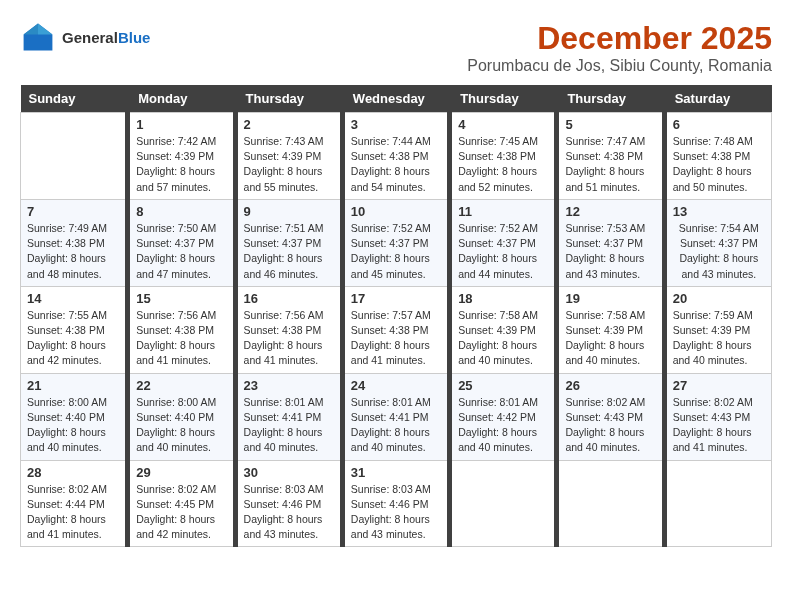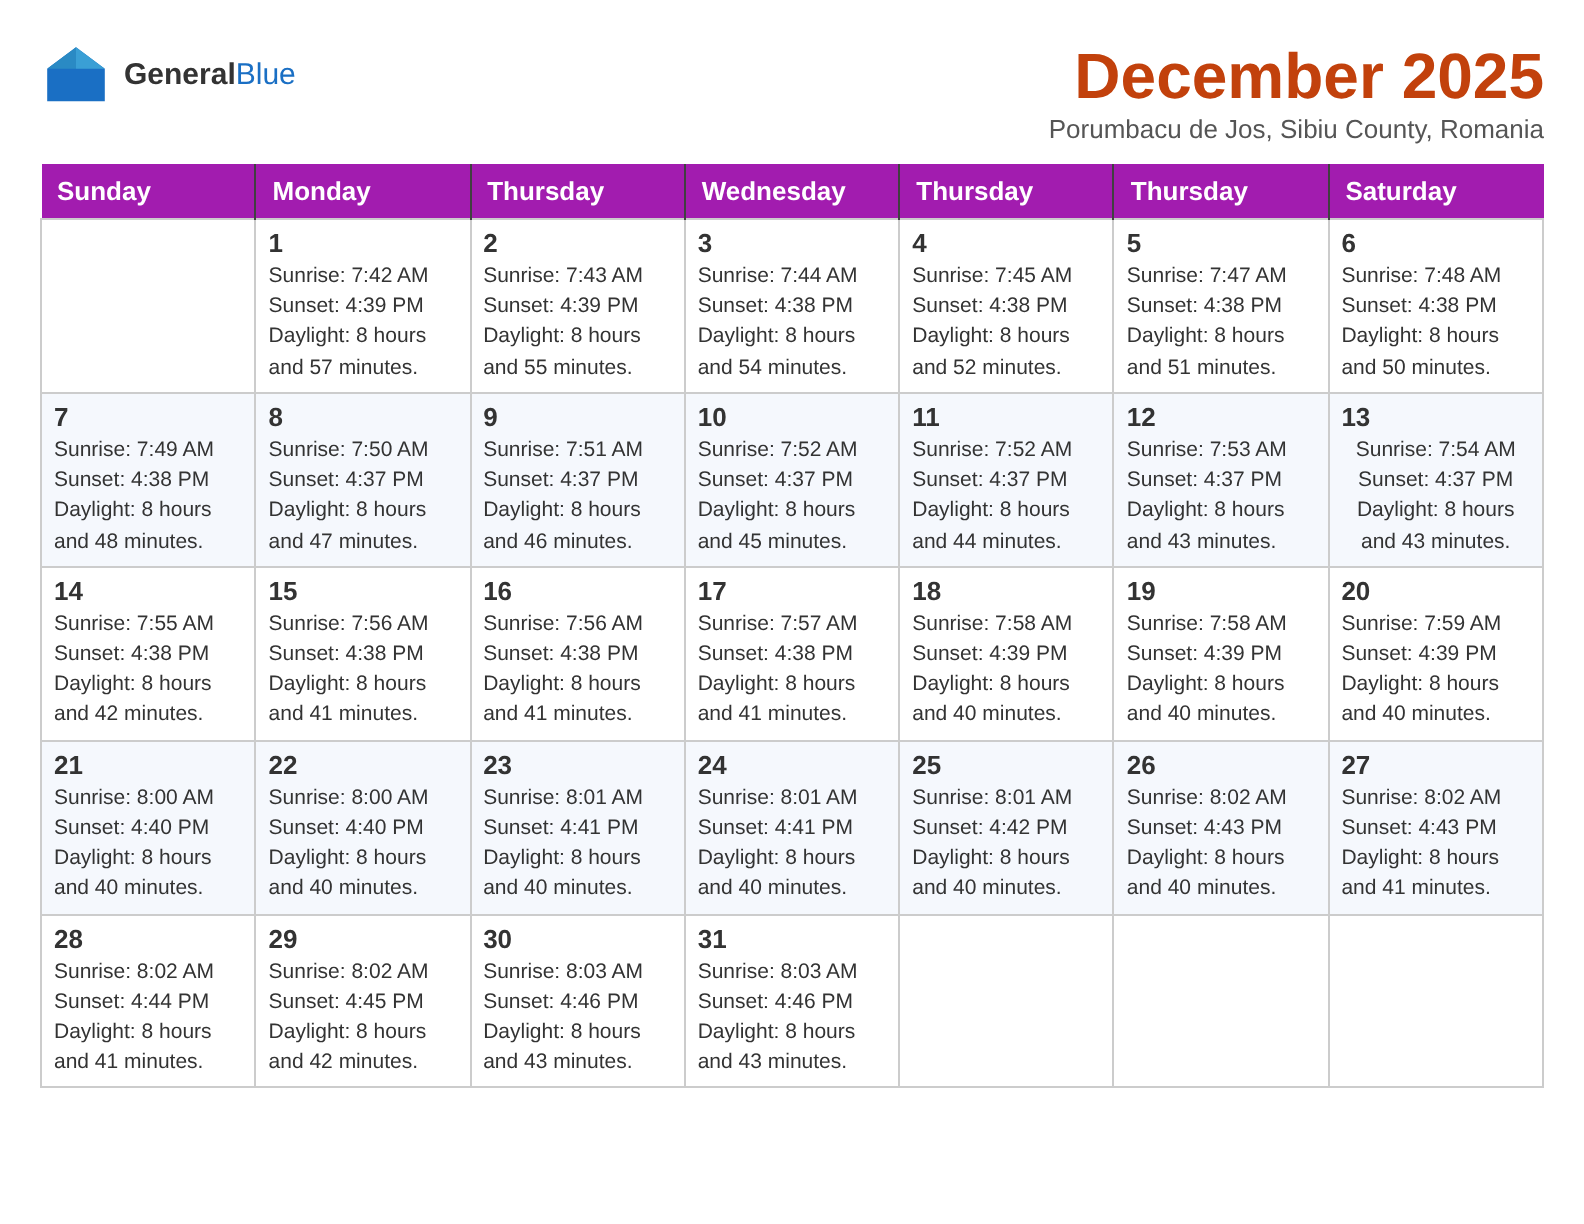--- a/index.html
+++ b/index.html
@@ -26,46 +26,46 @@
       flex-direction: row;
       line-height: 1.1;
     }
     .logo-general {
       font-size: 15px;
       font-weight: bold;
       color: #333;
     }
     .logo-blue {
       font-size: 15px;
-      font-weight: normal;
+      font-weight: bold;
       color: #1a6fc4;
     }
     .logo-icon {
       width: 36px;
       height: 36px;
     }
     .title-section {
       text-align: right;
     }
     .calendar-title {
       font-size: 32px;
       font-weight: bold;
       color: #c2410c;
     }
     .calendar-subtitle {
-      font-size: 13px;
+      font-size: 16px;
       color: #555;
     }
     table {
       width: 100%;
       border-collapse: collapse;
       font-size: 11.5px;
     }
     th {
-      background-color: #a21caf;
+      background-color: #404040;
       color: #fff;
       text-align: left;
       padding: 6px 8px;
       font-size: 13px;
       font-weight: bold;
     }
     td {
       border: 1px solid #ccc;
       vertical-align: top;
       padding: 4px 6px;
@@ -87,21 +87,21 @@
       line-height: 1.45;
       color: #333;
     }
     tr:nth-child(even) td {
       background-color: #f5f8fd;
     }
     tr:nth-child(odd) td {
       background-color: #ffffff;
     }
     th:not(:first-child), td:not(:first-child) {
-      border-left: 1px solid #404040;
+      border-left: 5px solid #404040;
       margin-left: 26px;
     }
   </style>
 </head>
 <body>
 
 <div class="header-section">
   <div class="logo">
     <svg class="logo-icon" viewBox="0 0 40 40">
       <polygon points="20,4 36,16 36,34 4,34 4,16" fill="#1a6fc4"></polygon>

